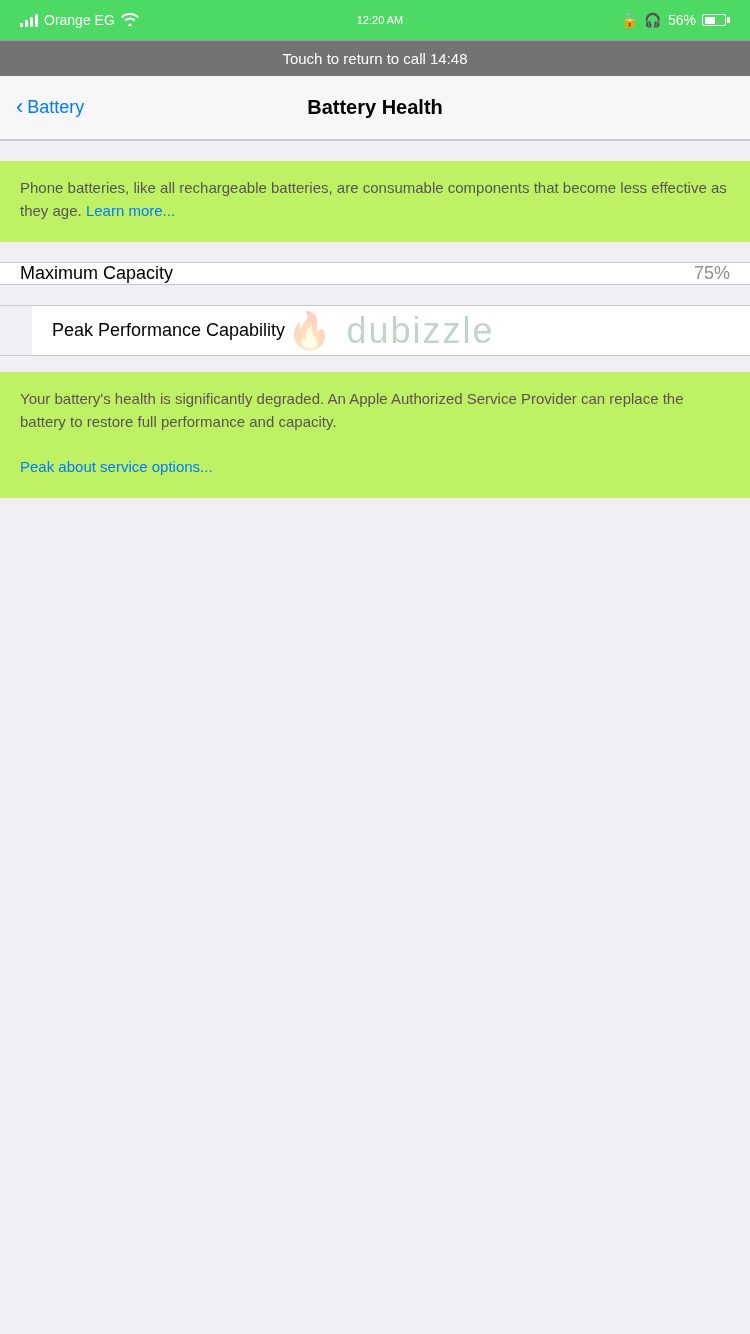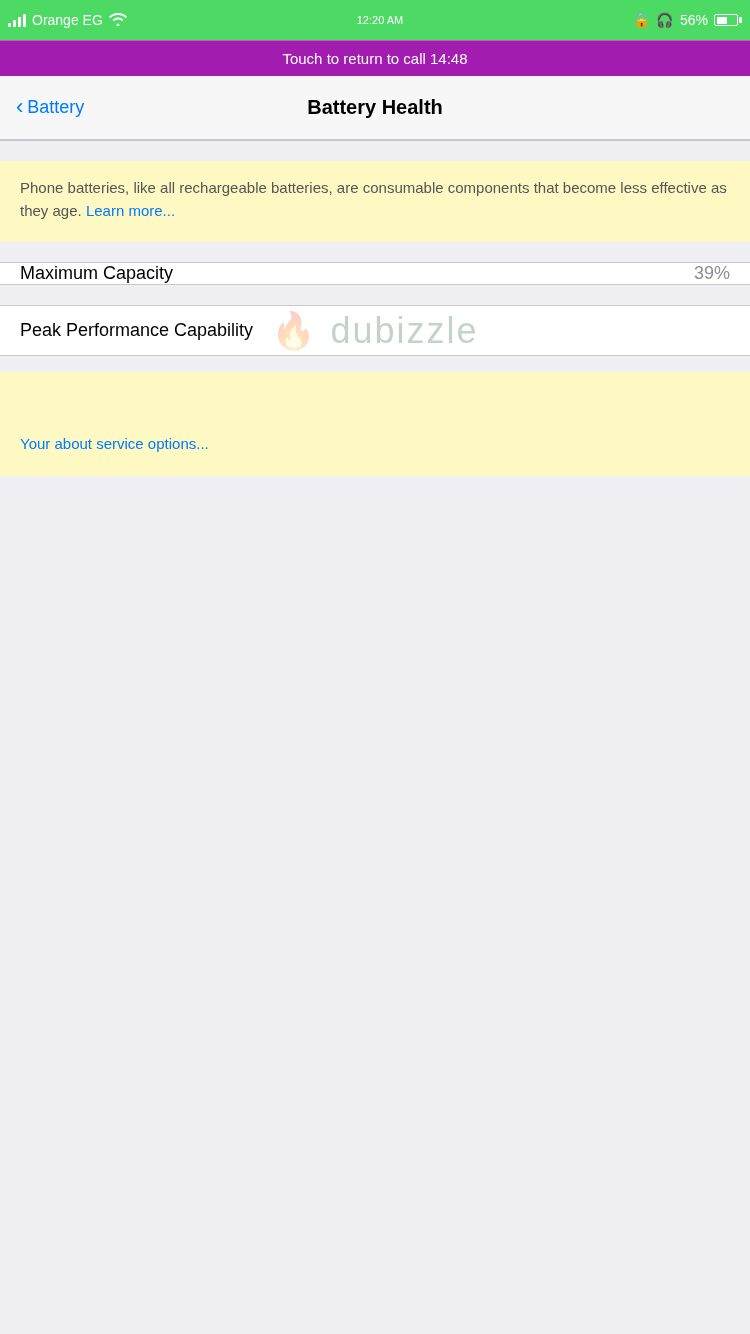--- a/index.html
+++ b/index.html
@@ -12,21 +12,21 @@
       font-size: 17px;
     }
 
     
     .status-bar {
       background: #4cd964;
       height: 40px;
       display: flex;
       align-items: center;
       justify-content: space-between;
-      padding: 0 8px;
+      padding: 0 20px;
       color: white;
       font-size: 14px;
       font-weight: 500;
     }
     .status-left {
       display: flex;
       align-items: center;
       gap: 6px;
     }
     .status-center {
@@ -74,21 +74,21 @@
     .battery-tip {
       width: 3px;
       height: 6px;
       background: white;
       border-radius: 0 1px 1px 0;
       margin-left: 1px;
     }
 
     
     .call-banner {
-      background: #a21caf;
+      background: #737373;
       height: 36px;
       display: flex;
       align-items: center;
       justify-content: center;
       color: white;
       font-size: 15px;
       font-weight: 400;
       border-top: 1px solid rgba(255,255,255,0.3);
     }
 
@@ -125,21 +125,21 @@
       height: 20px;
       background: #efeff4;
     }
     .full-divider {
       height: 1px;
       background: #c8c7cc;
     }
 
     
     .desc-section {
-      background: #fef9c3;
+      background: #bef264;
       padding: 16px 20px 20px 20px;
       color: #555;
       font-size: 15px;
       line-height: 1.5;
     }
     .desc-section a, .link {
       color: #007aff;
       text-decoration: none;
     }
 
@@ -168,20 +168,21 @@
     }
     .section-header-label {
       font-size: 18px;
       color: #000;
       font-weight: 400;
     }
 
     
     .watermark-container {
       position: relative;
+      margin-left: 32px;
     }
     .watermark {
       position: absolute;
       top: 50%;
       left: 50%;
       transform: translate(-50%, -50%);
       opacity: 0.25;
       font-size: 36px;
       font-weight: 300;
       color: #14532d;
@@ -245,38 +246,39 @@
   <div class="section-spacer"></div>
   <div class="desc-section">
     <span>Phone batteries, like all rechargeable batteries, are consumable components that become less effective as they age.</span>
     <span> </span><a class="link">Learn more...</a>
   </div>
   <div class="section-spacer"></div>
 
   <div class="full-divider"></div>
   <div class="row-section">
     <span class="row-label">Maximum Capacity</span>
-    <span class="row-value">39%</span>
+    <span class="row-value">75%</span>
   </div>
   <div class="full-divider"></div>
 
   <div class="section-spacer"></div>
 
   <div class="full-divider"></div>
   <div class="section-header-row watermark-container">
     <span class="section-header-label">Peak Performance Capability</span>
     <div class="watermark">
       <span>🔥</span>
       <span>dubizzle</span>
     </div>
   </div>
   <div class="full-divider"></div>
 
 
   <div style="height: 16px; background: #efeff4;"></div>
 
   <div class="desc-section">
+    <span>Your battery's health is significantly degraded. An Apple Authorized Service Provider can replace the battery to restore full performance and capacity.</span>
     <br><br>
-    <a class="link">Your about service options...</a>
+    <a class="link">Peak about service options...</a>
   </div>
 
   <div class="section-spacer" style="height: 200px;"></div>
 </div>
 
 </body></html>

